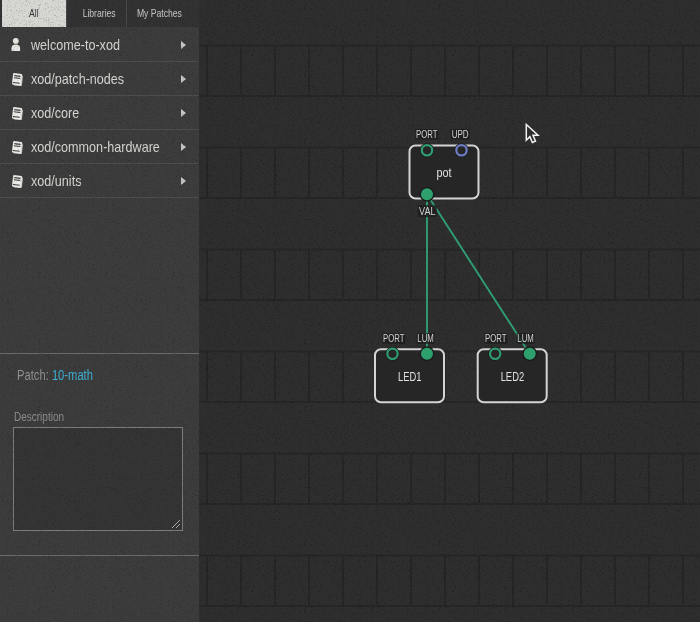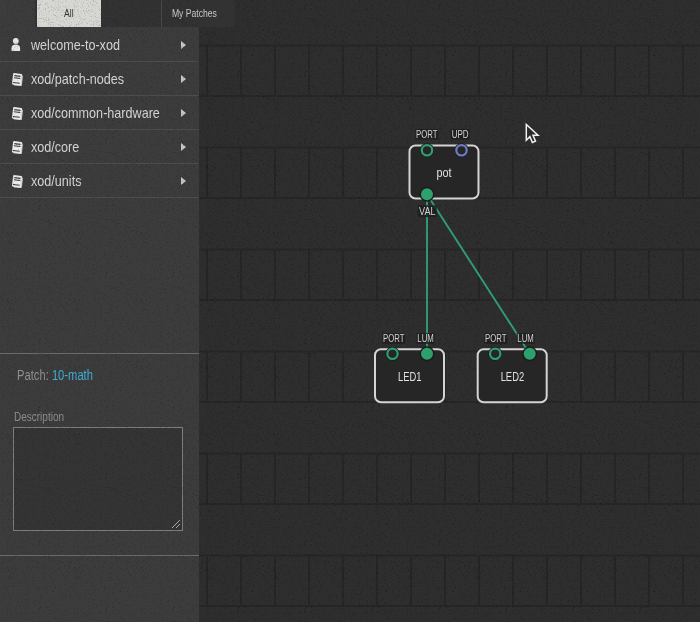--- a/index.html
+++ b/index.html
@@ -3,21 +3,21 @@
 <meta charset="utf-8">
 <style>
   html,body{margin:0;padding:0;background:#2e2e2e;}
   *{box-sizing:border-box;}
   #stage{position:relative;width:700px;height:622px;overflow:hidden;
          font-family:"Liberation Sans",sans-serif;background:#2e2e2e;}
   
   #canvas{position:absolute;left:199px;top:0;width:501px;height:622px;}
   
   #sidebar{position:absolute;left:0;top:0;width:199px;height:622px;background:#3c3c3c;}
-  #tabbar{position:absolute;left:0;top:0;width:199px;height:27px;background:#323232;margin-left:35px;}
+  #tabbar{position:absolute;left:0;top:0;width:199px;height:27px;background:#323232;}
   .tab{position:absolute;top:0;height:27px;line-height:26px;text-align:center;
        font-size:10.5px;color:#c9c9c9;}
   .tsc{display:inline-block;transform:scaleX(0.82);}
   #tab-all{left:2px;width:64px;background:#d6d6d3;color:#333;}
   #tab-lib{left:66px;width:66px;border-left:1px solid #4a4a4a;}
   #tab-my{left:126px;width:66px;border-left:1px solid #4a4a4a;text-decoration:underline;}
   #list{position:absolute;left:0;top:28px;width:199px;text-align:center;}
   .row{position:relative;height:34px;background:#3c3c3c;border-bottom:1px solid #4d4d4d;}
   .row .icon{position:absolute;left:10px;top:8px;width:11px;height:11px;}
   .row .label{position:absolute;left:31px;top:0;line-height:33px;font-size:15px;color:#d5d5d1;transform:scaleX(0.84);transform-origin:0 50%;}
@@ -95,20 +95,21 @@
         <text x="326.6" y="342" textLength="16.5" lengthAdjust="spacingAndGlyphs">LUM</text>
       </g>
       <g id="cursor">
         <path d="M 327.3 124.5 L 327.3 140.2 L 330.9 136.6 L 333.4 142.5 L 336.5 141.1 L 334.0 135.3 L 339.0 135.3 Z" fill="#2b2b2b" stroke="#f2f2f2" stroke-width="1.5"></path>
       </g>
     </svg>
   </div>
   <div id="sidebar">
     <div id="tabbar">
       <div id="tab-all" class="tab"><span class="tsc">All</span></div>
+      <div id="tab-lib" class="tab"><span class="tsc">Libraries</span></div>
       <div id="tab-my" class="tab"><span class="tsc">My Patches</span></div>
     </div>
     <div id="list">
       <div class="row">
         <svg class="icon" style="left:10.5px;top:10px;width:10px;height:13px" viewBox="0 0 10 13">
             <circle cx="4.8" cy="2.9" r="2.9" fill="#e6e6e3"></circle>
             <path d="M0.5 12.9 L0.5 10 Q0.5 6.4 4.8 6.4 Q9.1 6.4 9.1 10 L9.1 12.9 Z" fill="#e6e6e3"></path>
           </svg>
         <div class="label">welcome-to-xod</div>
           <div class="tri"></div>
@@ -129,34 +130,34 @@
       <div class="row">
         <svg class="icon" style="left:10.5px;top:10.5px;width:12.5px;height:13.5px" viewBox="0 0 13 14">
             <g transform="rotate(7 6.5 7)">
               <rect x="3" y="1.9" width="9" height="11.4" rx="1" fill="#c2c2bf"></rect>
               <rect x="1.5" y="0.5" width="9.4" height="12" rx="1" fill="#ecece9"></rect>
               <rect x="2.9" y="2.5" width="6.6" height="1.15" fill="#3b3b3b"></rect>
               <rect x="2.9" y="4.8" width="6.6" height="1.15" fill="#3b3b3b"></rect>
               <rect x="2.3" y="9.8" width="7.2" height="1.15" fill="#3b3b3b"></rect>
             </g>
           </svg>
-        <div class="label">xod/common-hardware</div>
+        <div class="label">xod/core</div>
           <div class="tri"></div>
       </div>
       <div class="row">
         <svg class="icon" style="left:10.5px;top:10.5px;width:12.5px;height:13.5px" viewBox="0 0 13 14">
             <g transform="rotate(7 6.5 7)">
               <rect x="3" y="1.9" width="9" height="11.4" rx="1" fill="#c2c2bf"></rect>
               <rect x="1.5" y="0.5" width="9.4" height="12" rx="1" fill="#ecece9"></rect>
               <rect x="2.9" y="2.5" width="6.6" height="1.15" fill="#3b3b3b"></rect>
               <rect x="2.9" y="4.8" width="6.6" height="1.15" fill="#3b3b3b"></rect>
               <rect x="2.3" y="9.8" width="7.2" height="1.15" fill="#3b3b3b"></rect>
             </g>
           </svg>
-        <div class="label">xod/core</div>
+        <div class="label">xod/common-hardware</div>
           <div class="tri"></div>
       </div>
       <div class="row">
         <svg class="icon" style="left:10.5px;top:10.5px;width:12.5px;height:13.5px" viewBox="0 0 13 14">
             <g transform="rotate(7 6.5 7)">
               <rect x="3" y="1.9" width="9" height="11.4" rx="1" fill="#c2c2bf"></rect>
               <rect x="1.5" y="0.5" width="9.4" height="12" rx="1" fill="#ecece9"></rect>
               <rect x="2.9" y="2.5" width="6.6" height="1.15" fill="#3b3b3b"></rect>
               <rect x="2.9" y="4.8" width="6.6" height="1.15" fill="#3b3b3b"></rect>
               <rect x="2.3" y="9.8" width="7.2" height="1.15" fill="#3b3b3b"></rect>

